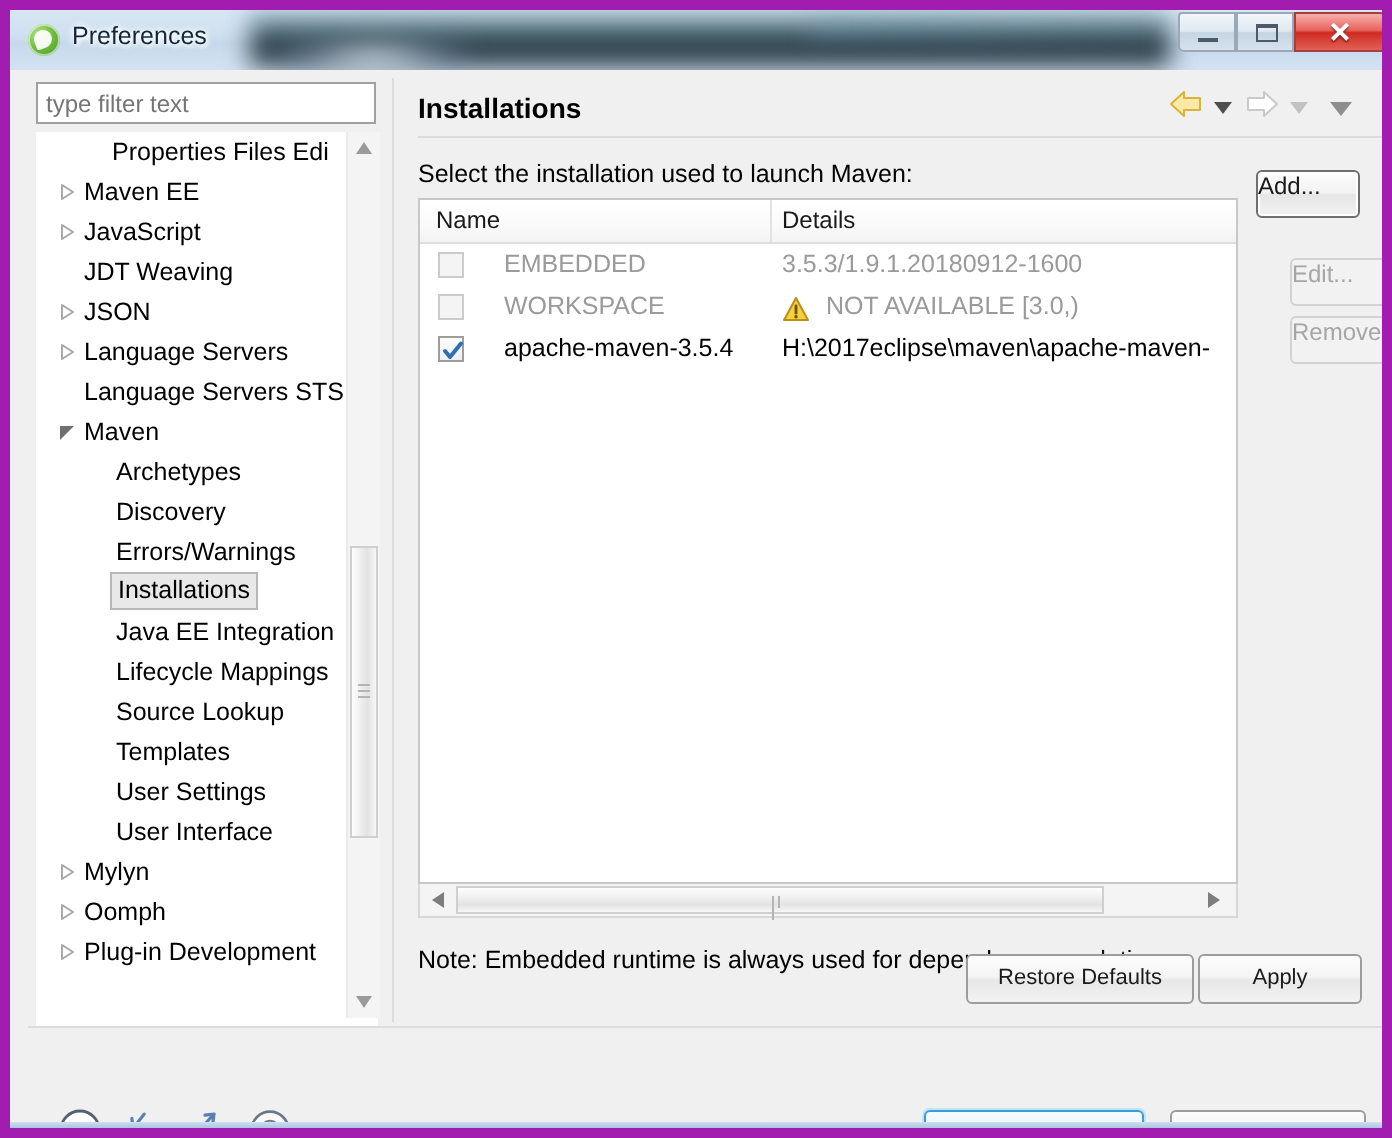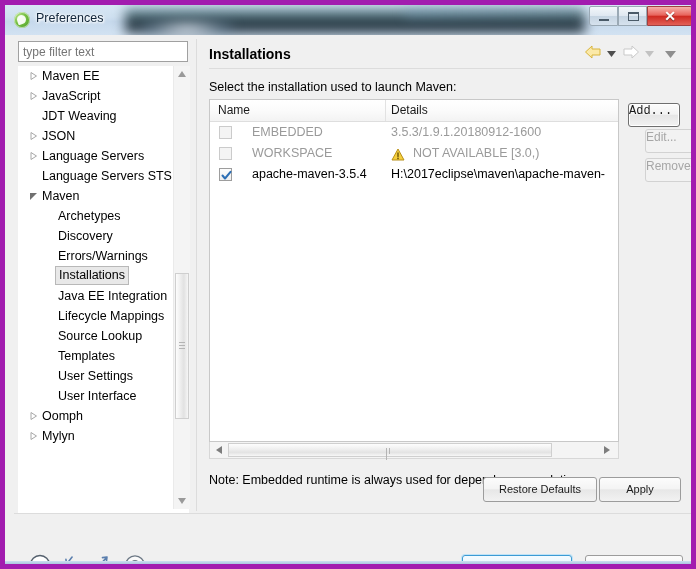--- a/index.html
+++ b/index.html
@@ -398,21 +398,21 @@
     border: 1px solid #b6b6b6;
     border-radius: 3px;
     cursor: default;
   }
   .sbtn.disabled {
     color: #a6a6a6;
     border-color: #d2d2d2;
     background: #f2f2f2;
     margin-left: 17px;
   }
-  #btn-add { top: 68px; box-shadow: inset 0 0 0 1px #ffffff; border-color: #6f6f6f; font-family: Liberation Mono, monospace; }
+  #btn-add { top: 50px; box-shadow: inset 0 0 0 1px #ffffff; border-color: #6f6f6f; }
   #btn-edit { top: 94px; }
   #btn-remove { top: 123px; }
 
   
   #note {
     position: absolute;
     left: 203px; top: 438px;
     font-size: 12.5px;
     color: #000000;
   }
@@ -513,20 +513,23 @@
     </div>
   </div>
 
   <div id="dialog-body">
 
     <input id="filter-input" type="text" placeholder="type filter text" style="">
 
     <div id="tree-wrap">
       <div id="tree">
           <div class="tnode">
+            <span class="lbl" style="left: 38px;">Properties Files Edi</span>
+          </div>
+          <div class="tnode">
             <span class="arrow-wrap" style="left: 10px;">
               <svg width="8" height="8" viewBox="0 0 8 8">
                 <path d="M1 0.5 L6.5 4 L1 7.5 Z" fill="#ffffff" stroke="#a8a8a8" stroke-width="1" stroke-linejoin="round"></path>
               </svg>
             </span>
             <span class="lbl" style="left: 24px;">Maven EE</span>
           </div>
           <div class="tnode">
             <span class="arrow-wrap" style="left: 10px;">
               <svg width="8" height="8" viewBox="0 0 8 8">
@@ -594,29 +597,37 @@
           </div>
           <div class="tnode">
             <span class="lbl" style="left: 40px;">User Interface</span>
           </div>
           <div class="tnode">
             <span class="arrow-wrap" style="left: 10px;">
               <svg width="8" height="8" viewBox="0 0 8 8">
                 <path d="M1 0.5 L6.5 4 L1 7.5 Z" fill="#ffffff" stroke="#a8a8a8" stroke-width="1" stroke-linejoin="round"></path>
               </svg>
             </span>
-            <span class="lbl" style="left: 24px;">Oomph</span>
+            <span class="lbl" style="left: 24px;">Mylyn</span>
           </div>
           <div class="tnode">
             <span class="arrow-wrap" style="left: 10px;">
               <svg width="8" height="8" viewBox="0 0 8 8">
                 <path d="M1 0.5 L6.5 4 L1 7.5 Z" fill="#ffffff" stroke="#a8a8a8" stroke-width="1" stroke-linejoin="round"></path>
               </svg>
             </span>
-            <span class="lbl" style="left: 24px;">Mylyn</span>
+            <span class="lbl" style="left: 24px;">Oomph</span>
+          </div>
+          <div class="tnode">
+            <span class="arrow-wrap" style="left: 10px;">
+              <svg width="8" height="8" viewBox="0 0 8 8">
+                <path d="M1 0.5 L6.5 4 L1 7.5 Z" fill="#ffffff" stroke="#a8a8a8" stroke-width="1" stroke-linejoin="round"></path>
+              </svg>
+            </span>
+            <span class="lbl" style="left: 24px;">Plug-in Development</span>
           </div>
         </div>
     </div>
 
     <div id="tree-vscroll">
       <div class="sb-arrow" style="top:0;">
         <svg width="8" height="6" viewBox="0 0 8 6">
           <path d="M4 0 L8 6 L0 6 Z" fill="#9a9a9a"></path>
         </svg>
       </div>

